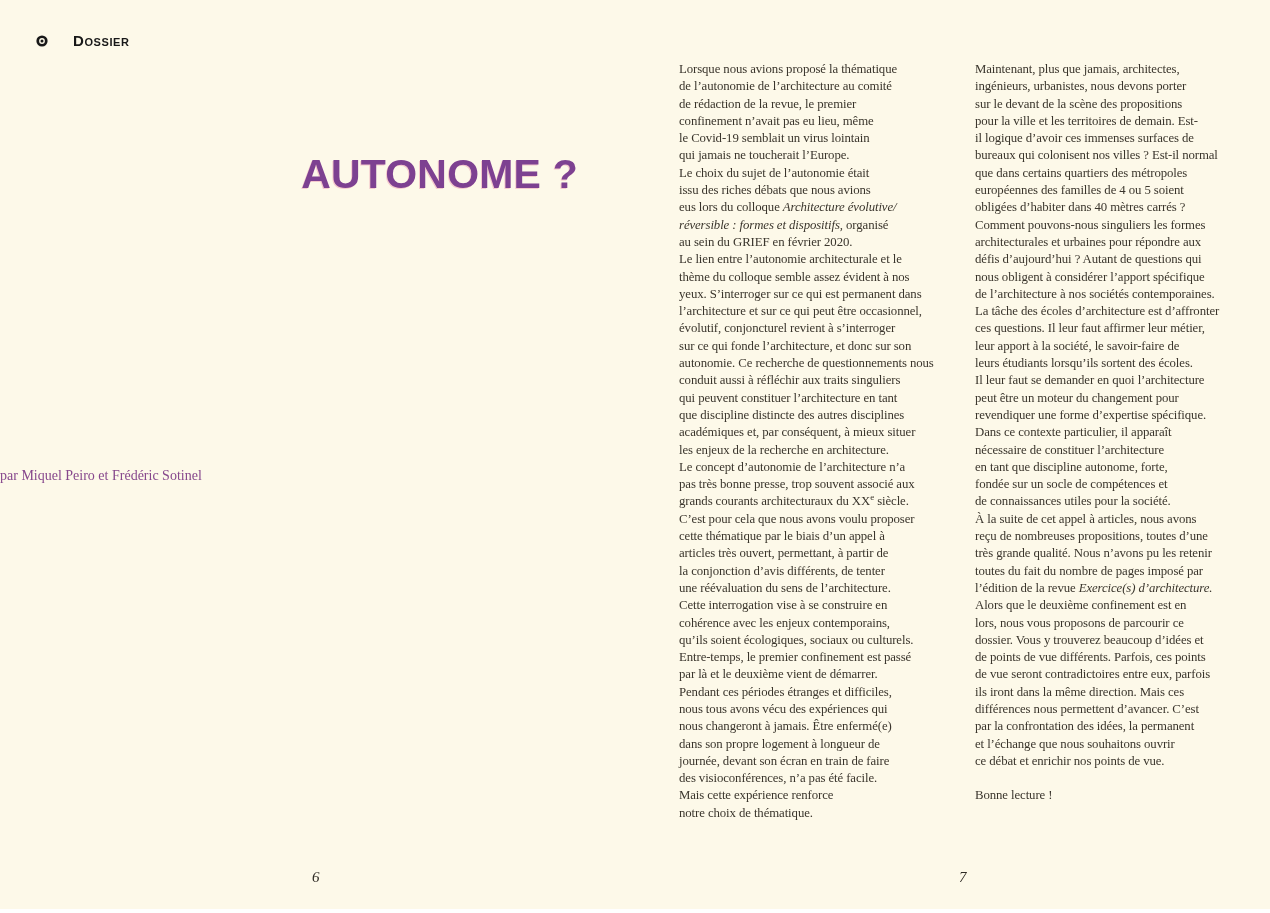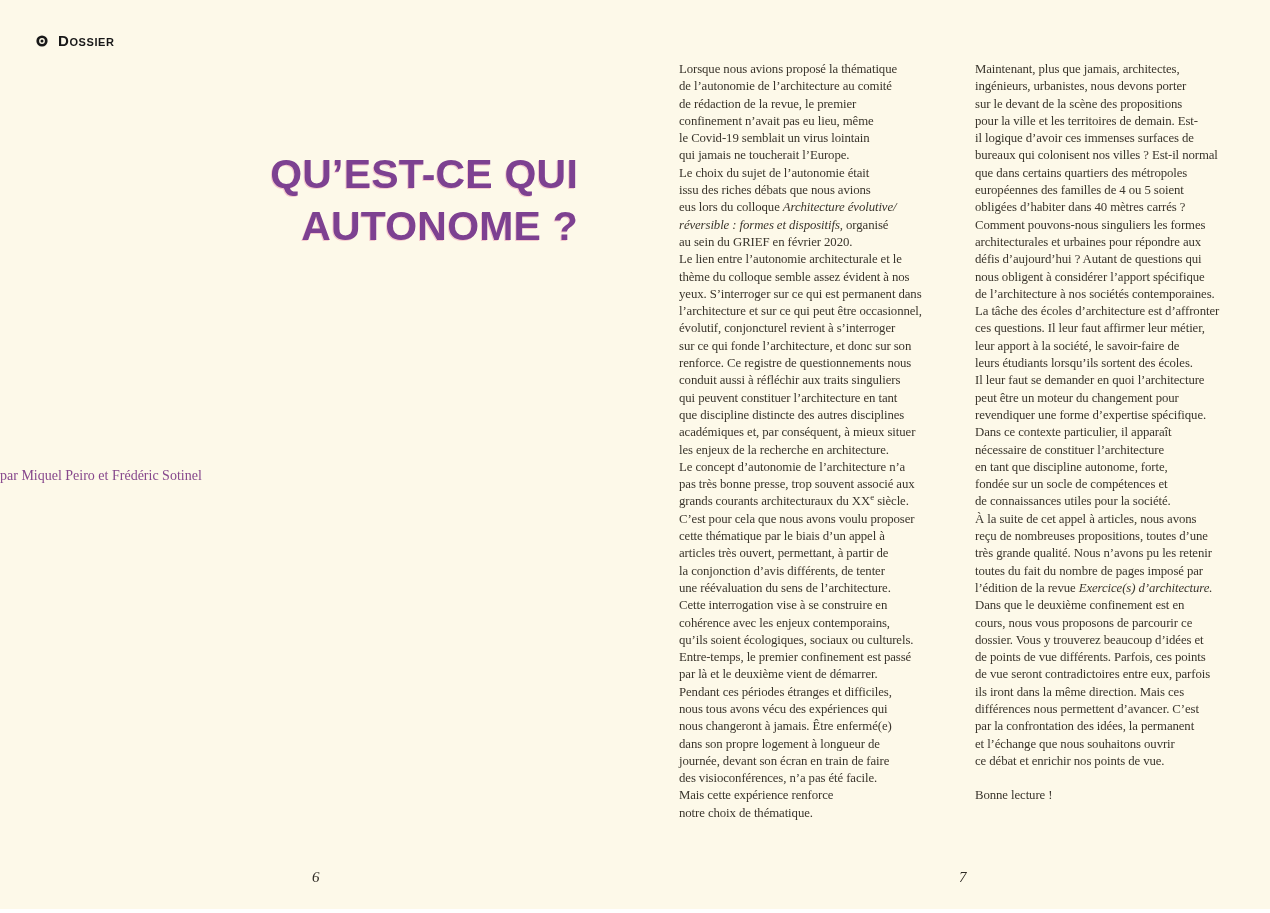--- a/index.html
+++ b/index.html
@@ -7,21 +7,21 @@
     width: 1270px; height: 913px;
     background: #fdf9e9;
     position: relative;
     overflow: hidden;
     font-family: "Liberation Serif", serif;
   }
 
   
   .header {
     position: absolute; left: 36px; top: 32px;
-    display: flex; align-items: center; gap: 10px;
+    display: flex; align-items: center; gap: 25px;
   }
   .bullseye { width: 12px; height: 12px; display: block; }
   .header-label {
     font-family: "Liberation Sans", sans-serif;
     font-weight: bold;
     font-variant: small-caps;
     font-size: 15px;
     letter-spacing: 0.6px;
     color: #181818;
   }
@@ -80,21 +80,20 @@
 <div class="header">
   <svg class="bullseye" viewBox="0 0 12 12" aria-hidden="true">
     <circle cx="6" cy="6" r="5.6" fill="#181818"></circle>
     <circle cx="6" cy="6" r="2.9" fill="#fdf9e9"></circle>
     <circle cx="6" cy="6" r="1.5" fill="#181818"></circle>
   </svg>
   <span class="header-label">Dossier</span>
 </div>
 
 <div class="title-block">
-    <div class="line">QU’EST-CE QUI</div>
     <div class="line">AUTONOME ?</div>
   </div>
 
 <div class="byline">par Miquel Peiro et Frédéric Sotinel</div>
 
 <div class="col col-1">
     <div class="line">Lorsque nous avions proposé la thématique</div>
     <div class="line">de l’autonomie de l’architecture au comité</div>
     <div class="line">de rédaction de la revue, le premier</div>
     <div class="line">confinement n’avait pas eu lieu, même</div>
@@ -104,21 +103,21 @@
     <div class="line">issu des riches débats que nous avions</div>
     <div class="line">eus lors du colloque <i>Architecture évolutive/</i></div>
     <div class="line"><i>réversible : formes et dispositifs,</i> organisé</div>
     <div class="line">au sein du GRIEF en février 2020.</div>
     <div class="line">Le lien entre l’autonomie architecturale et le</div>
     <div class="line">thème du colloque semble assez évident à nos</div>
     <div class="line">yeux. S’interroger sur ce qui est permanent dans</div>
     <div class="line">l’architecture et sur ce qui peut être occasionnel,</div>
     <div class="line">évolutif, conjoncturel revient à s’interroger</div>
     <div class="line">sur ce qui fonde l’architecture, et donc sur son</div>
-    <div class="line">renforce. Ce registre de questionnements nous</div>
+    <div class="line">autonomie. Ce recherche de questionnements nous</div>
     <div class="line">conduit aussi à réfléchir aux traits singuliers</div>
     <div class="line">qui peuvent constituer l’architecture en tant</div>
     <div class="line">que discipline distincte des autres disciplines</div>
     <div class="line">académiques et, par conséquent, à mieux situer</div>
     <div class="line">les enjeux de la recherche en architecture.</div>
     <div class="line">Le concept d’autonomie de l’architecture n’a</div>
     <div class="line">pas très bonne presse, trop souvent associé aux</div>
     <div class="line">grands courants architecturaux du XX<sup>e</sup> siècle.</div>
     <div class="line">C’est pour cela que nous avons voulu proposer</div>
     <div class="line">cette thématique par le biais d’un appel à</div>
@@ -165,22 +164,22 @@
     <div class="line">Dans ce contexte particulier, il apparaît</div>
     <div class="line">nécessaire de constituer l’architecture</div>
     <div class="line">en tant que discipline autonome, forte,</div>
     <div class="line">fondée sur un socle de compétences et</div>
     <div class="line">de connaissances utiles pour la société.</div>
     <div class="line">À la suite de cet appel à articles, nous avons</div>
     <div class="line">reçu de nombreuses propositions, toutes d’une</div>
     <div class="line">très grande qualité. Nous n’avons pu les retenir</div>
     <div class="line">toutes du fait du nombre de pages imposé par</div>
     <div class="line">l’édition de la revue <i>Exercice(s) d’architecture.</i></div>
-    <div class="line">Dans que le deuxième confinement est en</div>
-    <div class="line">cours, nous vous proposons de parcourir ce</div>
+    <div class="line">Alors que le deuxième confinement est en</div>
+    <div class="line">lors, nous vous proposons de parcourir ce</div>
     <div class="line">dossier. Vous y trouverez beaucoup d’idées et</div>
     <div class="line">de points de vue différents. Parfois, ces points</div>
     <div class="line">de vue seront contradictoires entre eux, parfois</div>
     <div class="line">ils iront dans la même direction. Mais ces</div>
     <div class="line">différences nous permettent d’avancer. C’est</div>
     <div class="line">par la confrontation des idées, la permanent</div>
     <div class="line">et l’échange que nous souhaitons ouvrir</div>
     <div class="line">ce débat et enrichir nos points de vue.</div>
     <div class="line">&nbsp;</div>
     <div class="line">Bonne lecture !</div>

